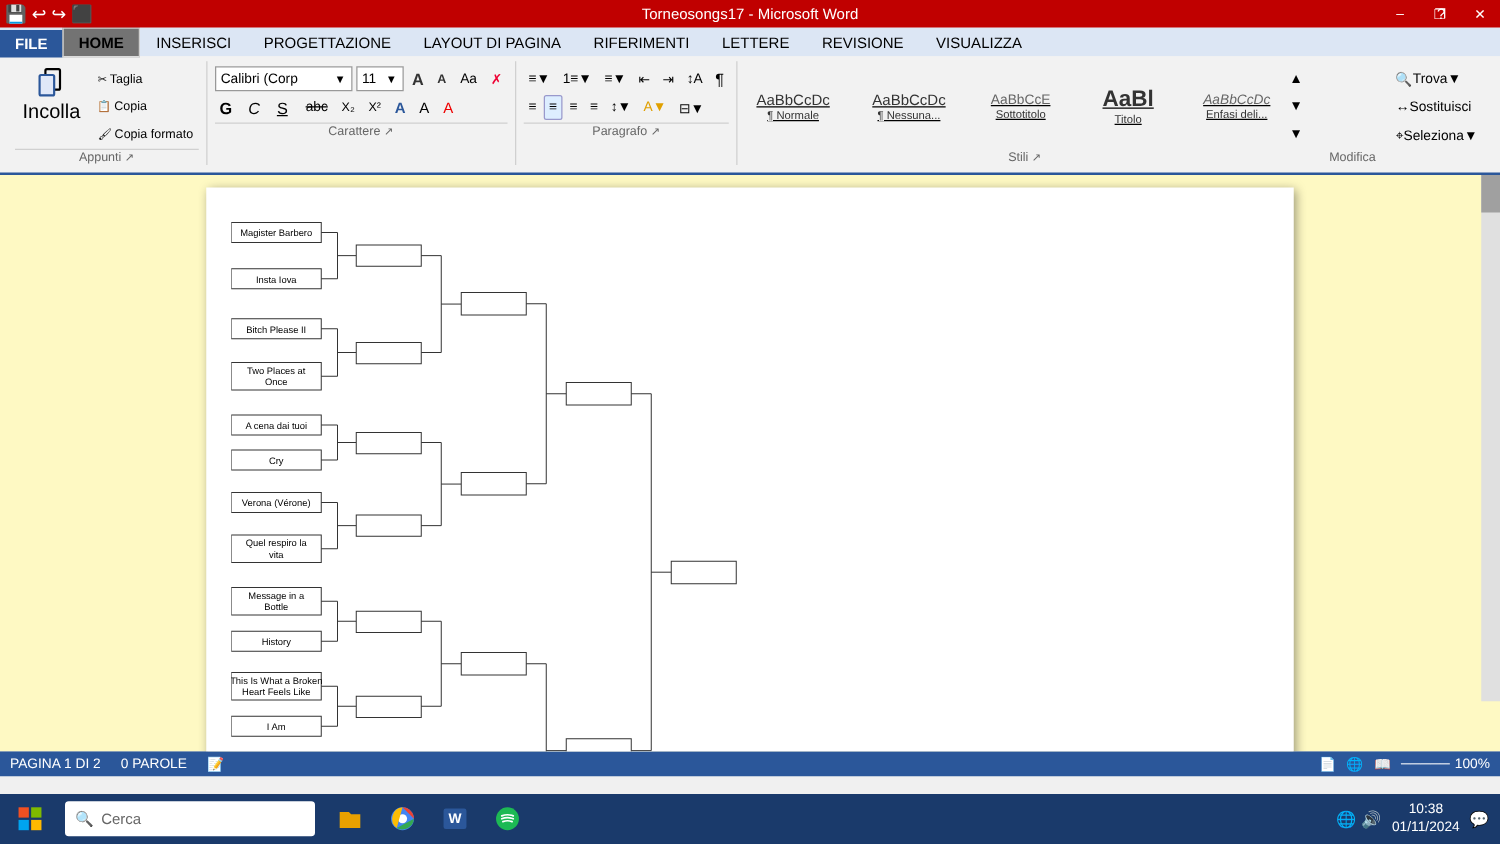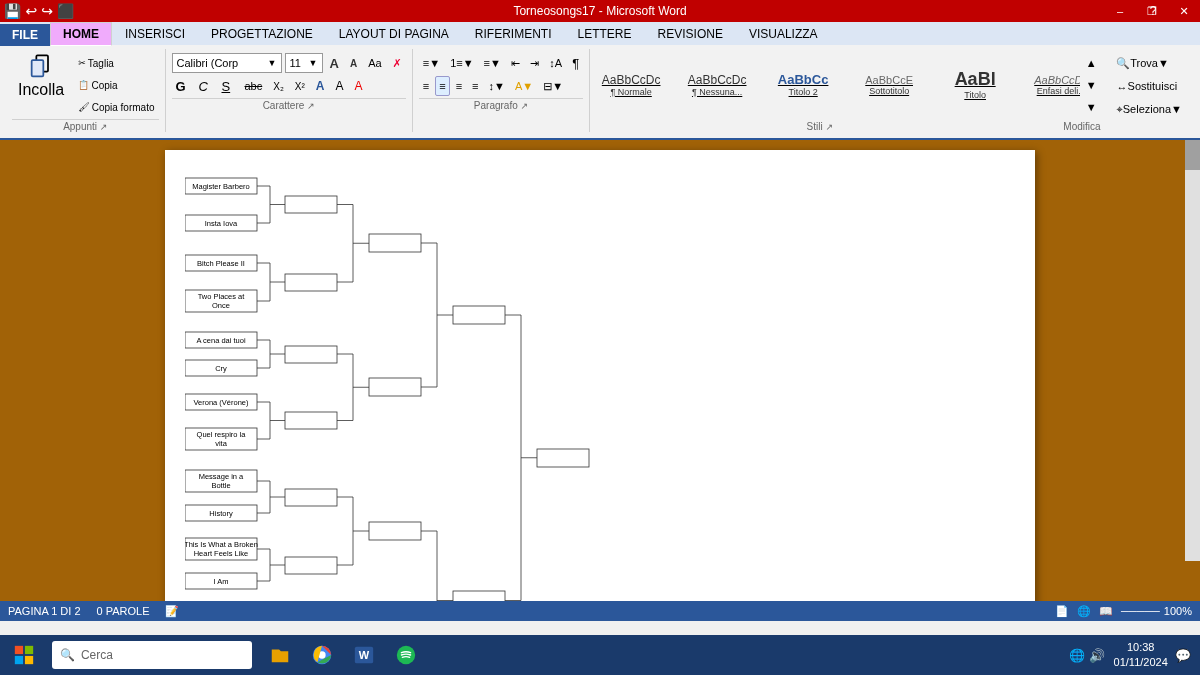--- a/index.html
+++ b/index.html
@@ -93,21 +93,21 @@
       display: flex; gap: 16px; align-items: center; overflow: hidden; text-decoration: underline;
     }
     .style-item {
       padding: 2px 8px; font-size: 11px; cursor: pointer; border: 1px solid transparent;
       min-width: 70px; height: 52px; display: flex; flex-direction: column;
       align-items: center; justify-content: center; border-radius: 2px;
     }
 
     
     .doc-area {
-      background: #a16207; overflow: hidden;
+      background: #fef9c3; overflow: hidden;
       height: calc(675px - 22px - 22px - 130px - 40px);
       position: relative; display: flex; justify-content: center;
       padding: 10px 0;
     }
     .doc-page {
       background: white; width: 870px; min-height: 580px;
       box-shadow: 2px 2px 8px rgba(0,0,0,0.4); position: relative;
       overflow: hidden;
     }
 
@@ -120,21 +120,21 @@
 
     
     .ribbon-tabs {
       background: #dce6f4; display: flex; border-bottom: none; align-items: flex-end;
     }
     .ribbon-tab {
       padding: 4px 12px; font-size: 12px; cursor: pointer;
       border: 1px solid transparent; margin-bottom: -1px;
     }
     .ribbon-tab.active {
-      background: #f0abfc; border-color: #d0d0d0 #d0d0d0 white;
+      background: #737373; border-color: #d0d0d0 #d0d0d0 white;
       font-weight: bold;
     }
 
     .help-btn {
       position: absolute; right: 36px; top: 0; width: 22px; height: 22px;
       display: flex; align-items: center; justify-content: center;
       color: white; font-size: 12px; cursor: pointer;
     }
   </style>
 </head>
@@ -256,24 +256,20 @@
     <div class="ribbon-group" style="flex: 1; min-width: 450px; border-right: none;">
       <div class="ribbon-group-content" style="padding-top:2px; gap: 0;">
         <div class="styles-gallery">
           <div class="style-item">
             <span style="font-size:12px; color:#333;">AaBbCcDc</span>
             <span style="font-size:9px; color:#333;">¶ Normale</span>
           </div>
           <div class="style-item">
             <span style="font-size:12px; color:#333;">AaBbCcDc</span>
             <span style="font-size:9px; color:#333;">¶ Nessuna...</span>
-          </div>
-          <div class="style-item">
-            <span style="font-size:13px; font-weight:bold; color:#2b579a;">AaBbCc</span>
-            <span style="font-size:9px; color:#333;">Titolo 2</span>
           </div>
           <div class="style-item">
             <span style="font-size:11px; color:#666;">AaBbCcE</span>
             <span style="font-size:9px; color:#333;">Sottotitolo</span>
           </div>
           <div class="style-item">
             <span style="font-size:18px; font-weight:bold; color:#333;">AaBl</span>
             <span style="font-size:9px; color:#333;">Titolo</span>
           </div>
           <div class="style-item">

